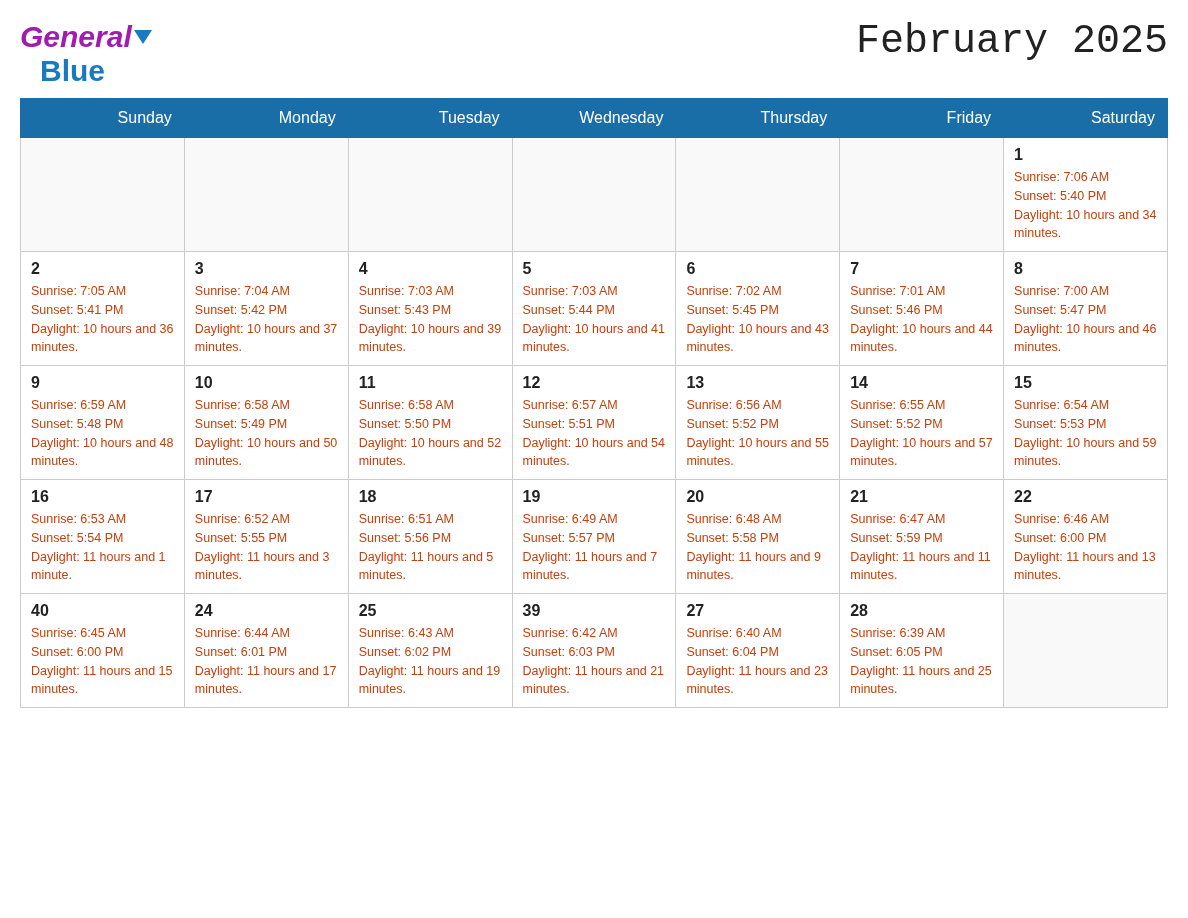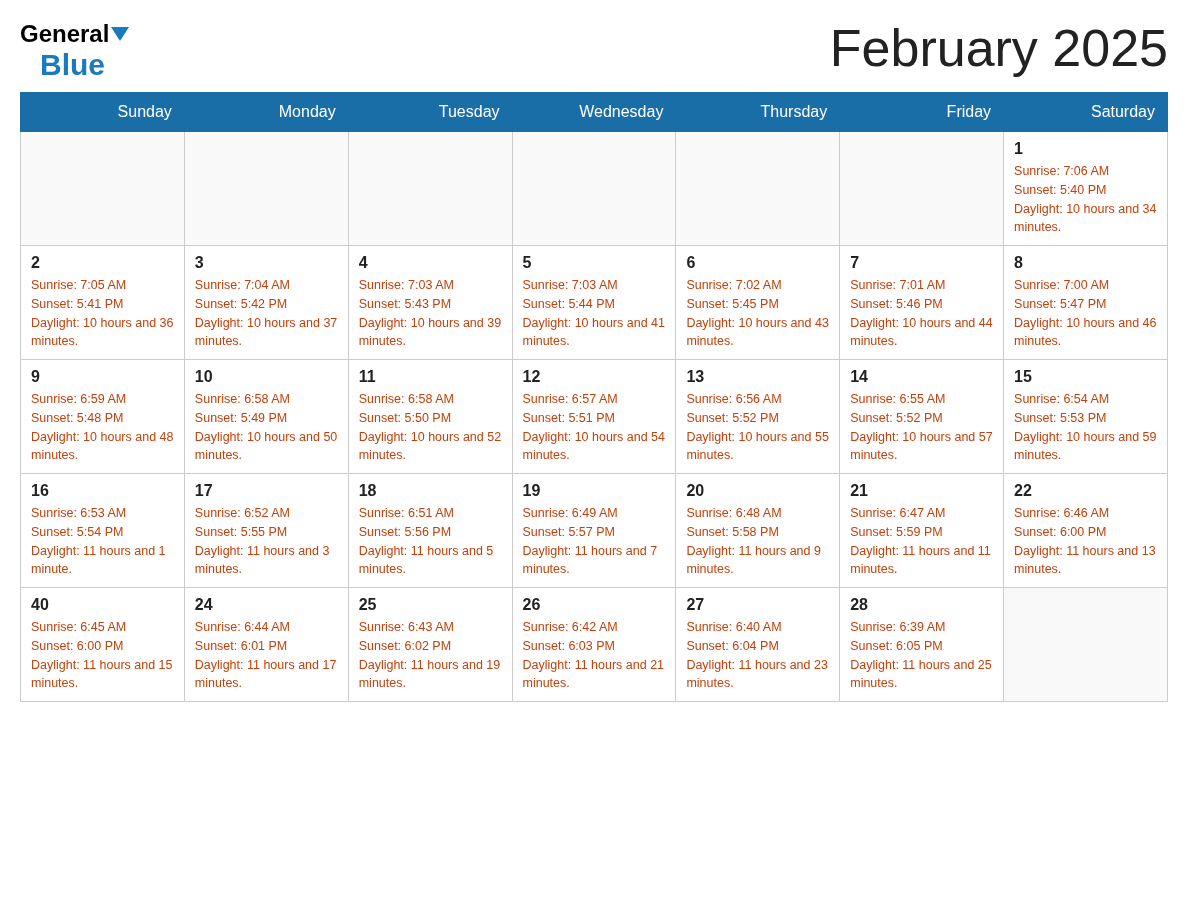--- a/index.html
+++ b/index.html
@@ -17,24 +17,25 @@
     }
     .logo {
       display: flex;
       flex-direction: column;
       align-items: flex-start;
     }
     .title-block {
       text-align: right;
     }
     .month-title {
-      font-size: 52px;
+      font-size: 40px;
       font-weight: normal;
       color: #222;
       line-height: 1.1;
+      font-family: Liberation Mono, monospace;
     }
     .location {
       font-size: 22px;
       color: #444;
       margin-top: 4px;
     }
     .calendar {
       width: 100%;
       border-collapse: collapse;
       margin-top: 10px;
@@ -89,21 +90,21 @@
       border-top: 14px solid #1a7abf;
       vertical-align: middle;
     }
   </style>
 </head>
 <body>
 
 <div class="header">
   <div class="logo">
     <div class="logo-row">
-      <span style="font-size:24px;font-weight:bold;color:#000000;">General</span>
+      <span style="font-size:30px;font-weight:bold;color:#a21caf;font-style:italic;">General</span>
       <span class="logo-arrow"></span>
     </div>
     <span style="font-size:30px;font-weight:bold;color:#1a7abf;margin-left:20px;">Blue</span>
   </div>
   <div class="title-block">
     <div class="month-title">February 2025</div>
   </div>
 </div>
 
 <table class="calendar">
@@ -228,21 +229,21 @@
         </td>
         <td>
           <span class="day-number">24</span>
           <div class="day-info">Sunrise: 6:44 AM<br>Sunset: 6:01 PM<br>Daylight: 11 hours and 17 minutes.</div>
         </td>
         <td>
           <span class="day-number">25</span>
           <div class="day-info">Sunrise: 6:43 AM<br>Sunset: 6:02 PM<br>Daylight: 11 hours and 19 minutes.</div>
         </td>
         <td>
-          <span class="day-number">26</span>
+          <span class="day-number">39</span>
           <div class="day-info">Sunrise: 6:42 AM<br>Sunset: 6:03 PM<br>Daylight: 11 hours and 21 minutes.</div>
         </td>
         <td>
           <span class="day-number">27</span>
           <div class="day-info">Sunrise: 6:40 AM<br>Sunset: 6:04 PM<br>Daylight: 11 hours and 23 minutes.</div>
         </td>
         <td>
           <span class="day-number">28</span>
           <div class="day-info">Sunrise: 6:39 AM<br>Sunset: 6:05 PM<br>Daylight: 11 hours and 25 minutes.</div>
         </td>

